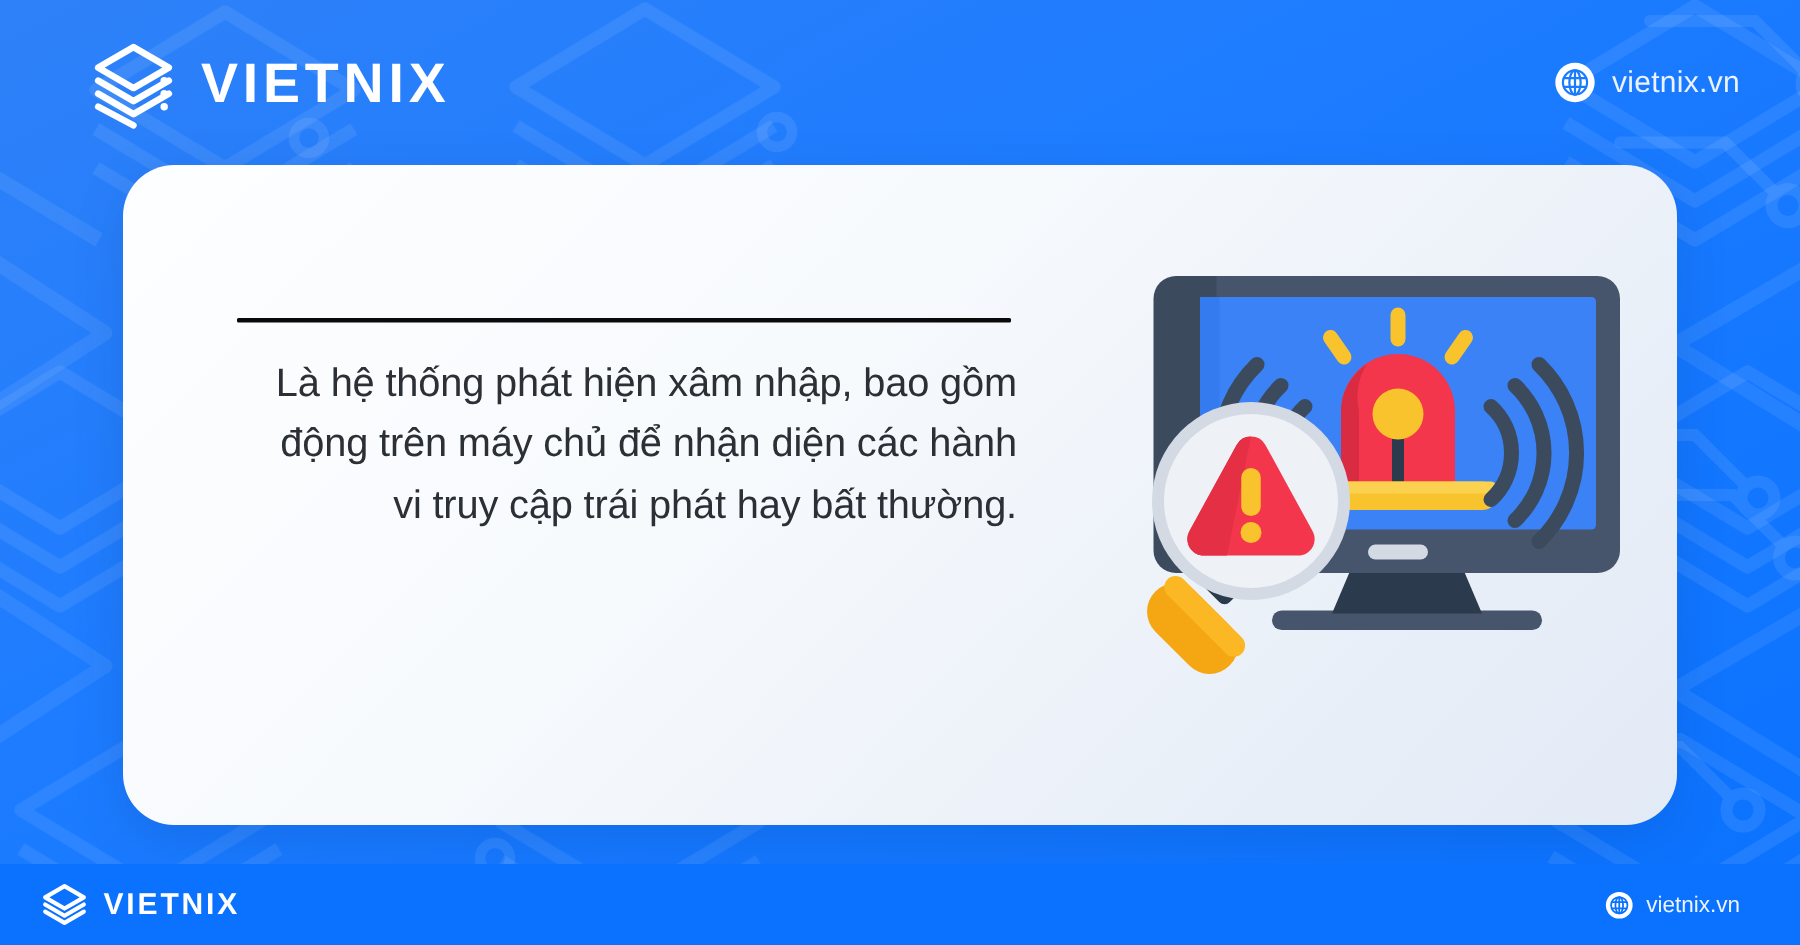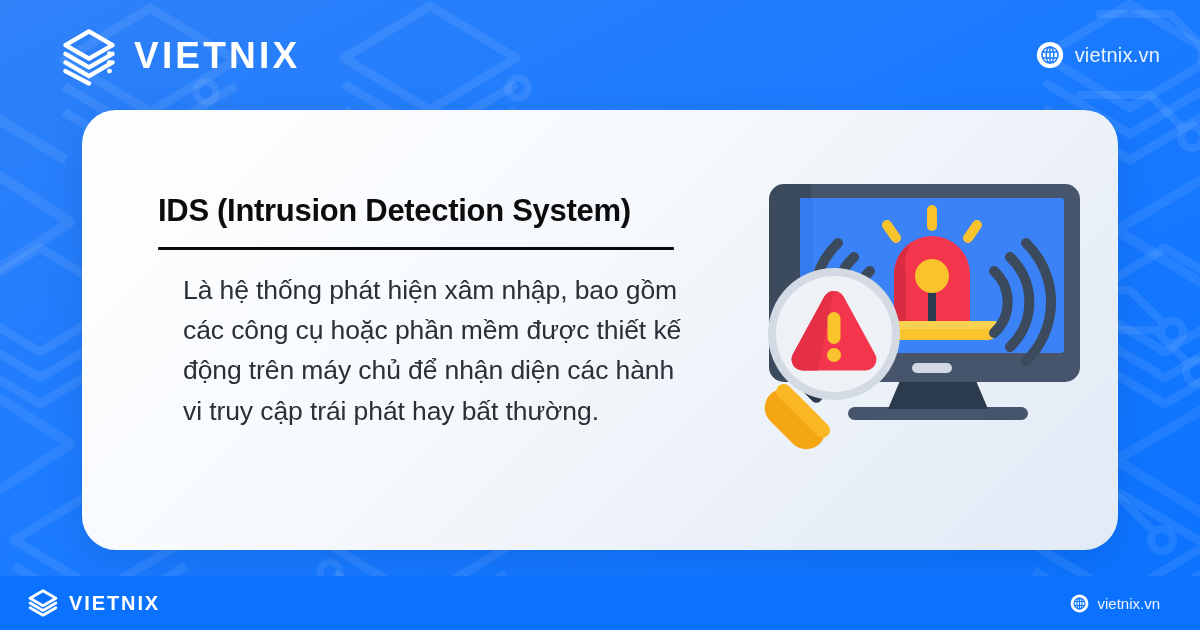--- a/index.html
+++ b/index.html
@@ -9,20 +9,21 @@
     background:#1a7bff;
     position:relative;
   }
 
   
   #stage {
     position:absolute; inset:0;
     width:1200px; height:630px;
     background:linear-gradient(118deg,#2b7ef7 0%,#1d7cff 38%,#0e7bff 72%,#0a74ff 100%);
     overflow:hidden;
+    text-align:right;
   }
   #bg-pattern { position:absolute; inset:0; width:1200px; height:630px; }
 
   
   #header {
     position:absolute; left:0; top:0; width:1200px; height:110px;
     display:flex; align-items:center; justify-content:space-between;
     padding:0 40px 0 58px; z-index:5;
   }
   .brand { display:flex; align-items:center; gap:14px; }
@@ -174,25 +175,23 @@
       </svg>
       <span class="site-label">vietnix.vn</span>
     </div>
 
   </div>
 
   <div id="card">
     <div id="card-inner">
 
       <div class="card-text">
-        <div class="card-title">IDS (Intrusion Detection System)</div>
         <div class="card-rule"></div>
         <div class="card-body">
           <span class="ln">Là hệ thống phát hiện xâm nhập, bao gồm</span>
-          <span class="ln">các công cụ hoặc phần mềm được thiết kế</span>
           <span class="ln">động trên máy chủ để nhận diện các hành</span>
           <span class="ln">vi truy cập trái phát hay bất thường.</span>
         </div>
       </div>
 
       <svg id="illustration" viewBox="0 0 340 310" aria-hidden="true">
 
         <g>
 
           <rect x="86" y="241" width="180" height="13" rx="6.5" fill="#46556b"></rect>

